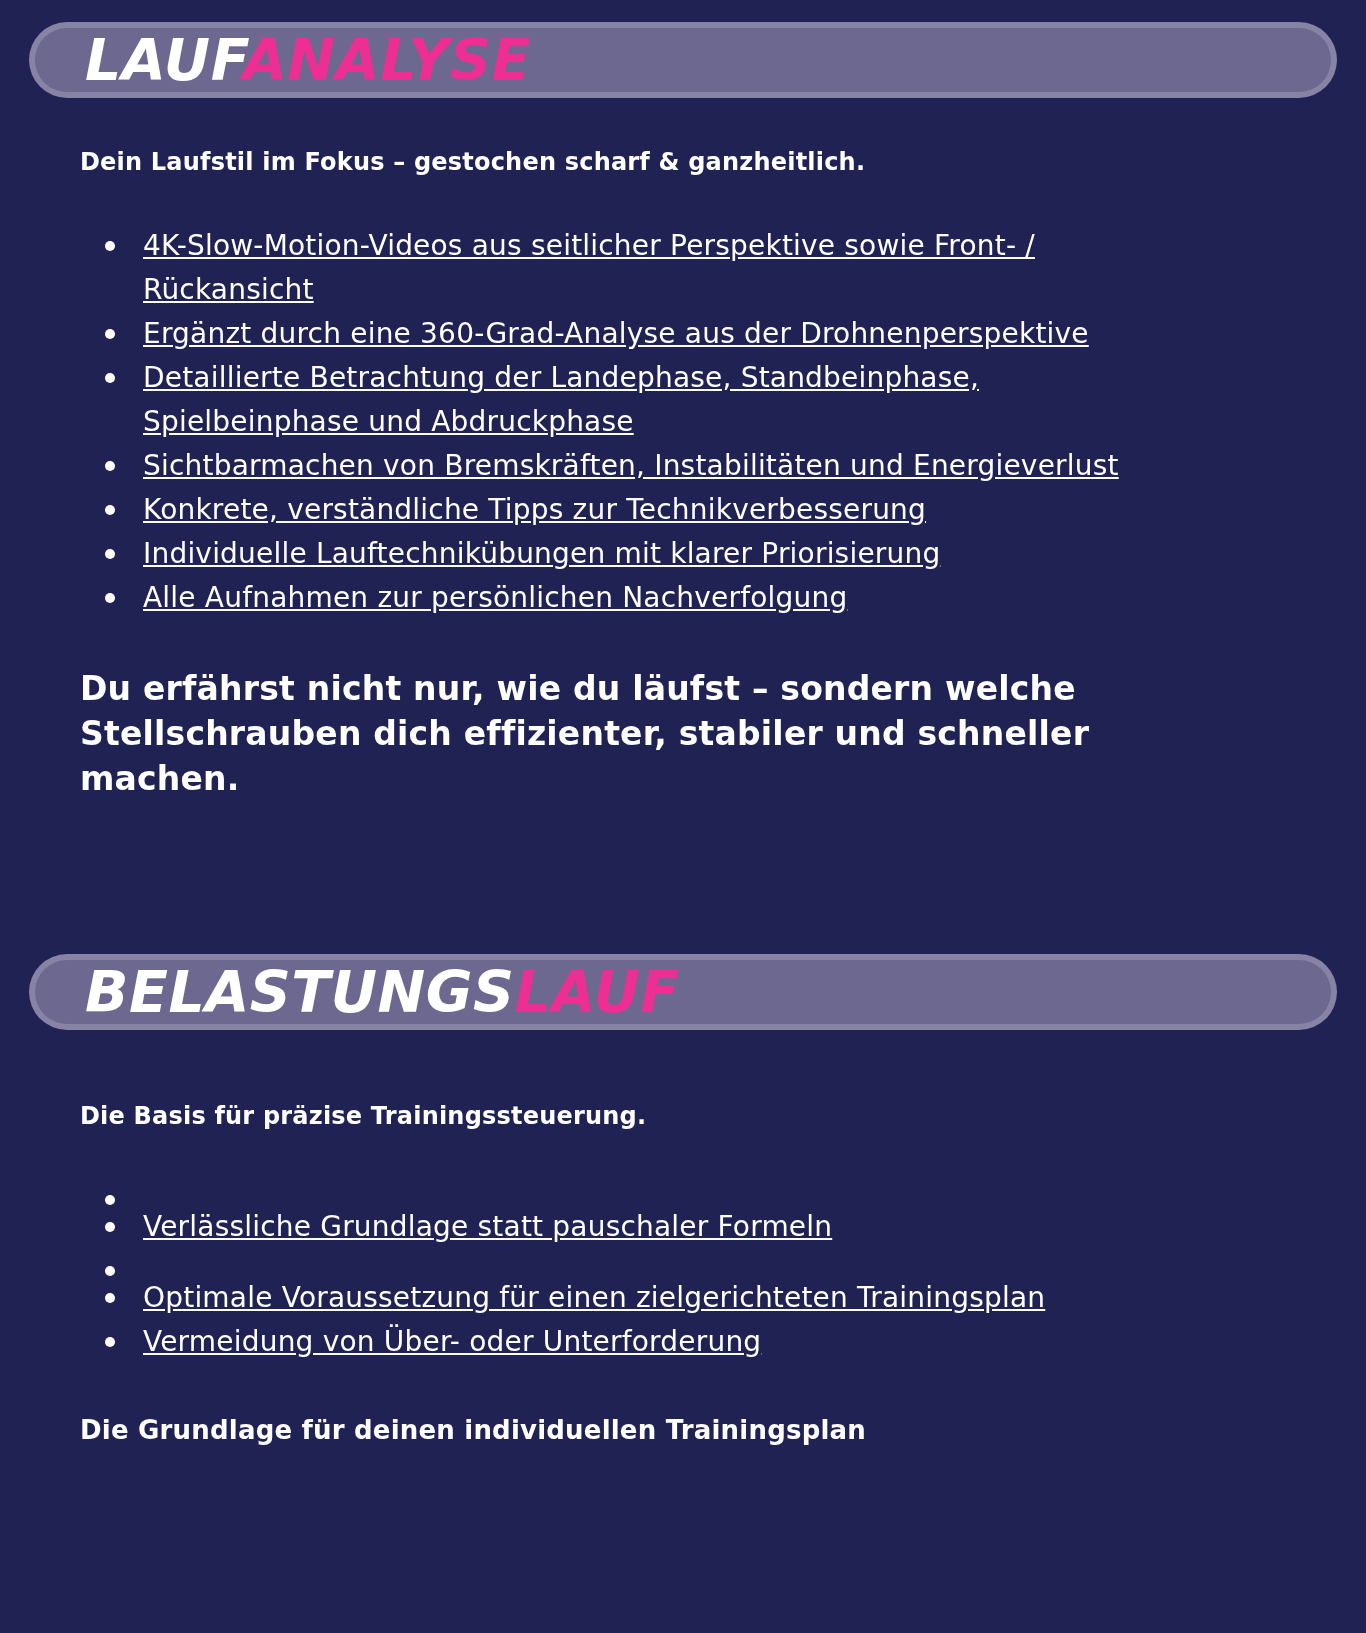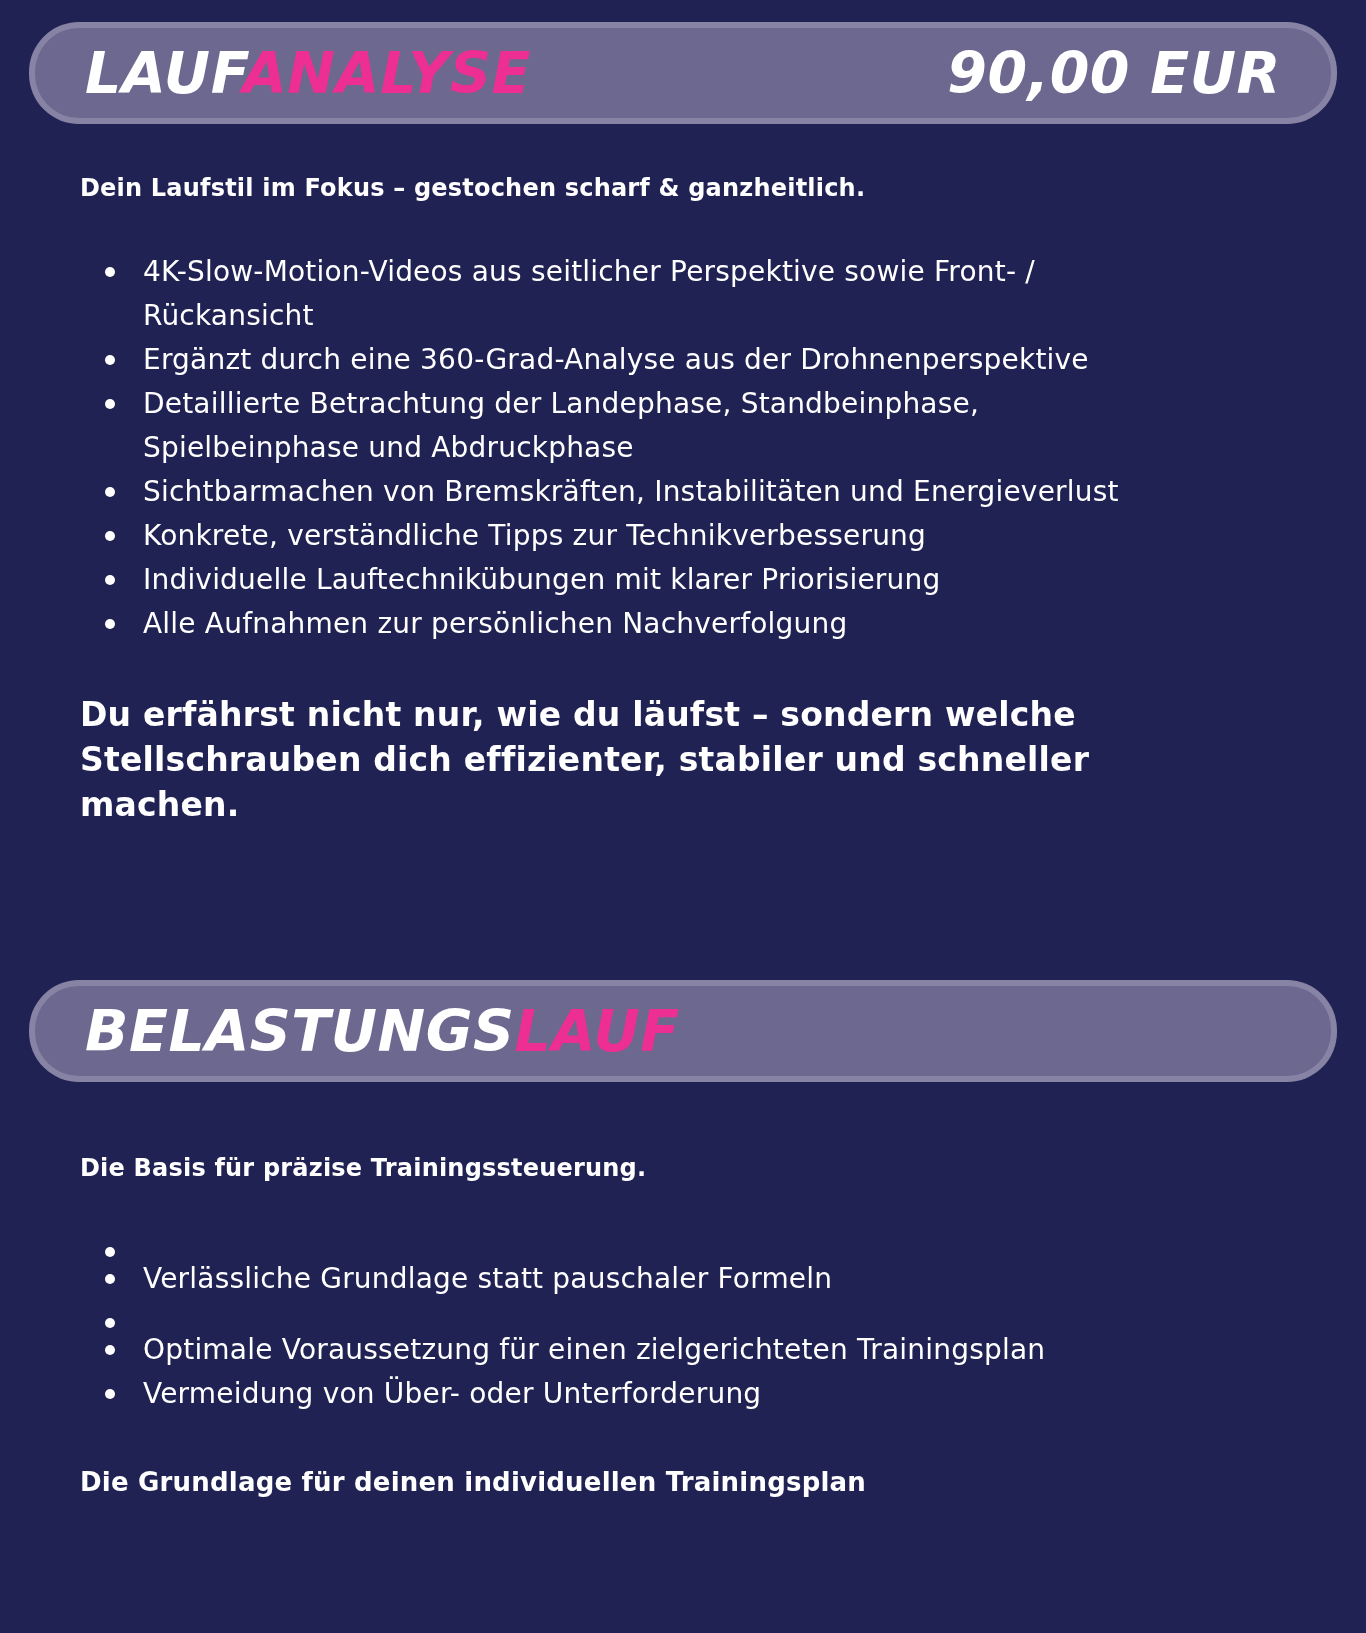--- a/index.html
+++ b/index.html
@@ -17,21 +17,21 @@
     overflow: hidden;
     background: var(--bg);
     color: var(--text);
     font-family: "DejaVu Sans", "Liberation Sans", sans-serif;
   }
   main { width: 1366px; height: 1633px; }
 
   
   .pill {
     margin: 0 29px;
-    height: 102px;
+    height: 76px;
     border-radius: 50px;
     background: var(--pill-bg);
     border: 6px solid var(--pill-border);
     display: flex;
     align-items: center;
     justify-content: space-between;
     padding: 0 50px;
   }
   .s1 .pill { margin-top: 22px; }
   .s2 .pill { margin-top: 153px; }
@@ -66,41 +66,40 @@
   }
   li.feature { display: flex; align-items: flex-start; }
   .dot {
     flex: none;
     width: 10px;
     height: 10px;
     border-radius: 50%;
     background: var(--text);
     margin: 17px 28px 0 10px;
   }
-  .li-text { max-width: 1060px; }
+  .li-text { max-width: 1060px; text-decoration: underline; }
 
   .outro {
     margin: 46px 80px 0 80px;
     max-width: 1130px;
     font-size: 33px;
     font-weight: 700;
     line-height: 45px;
     letter-spacing: 0.2px;
   }
   .s2 .outro { margin-top: 44px; font-size: 26px; }
 </style>
 </head>
 <body>
 
 <main>
 
   <section class="service s1">
     <header class="pill">
       <h1 class="pill-title"><span>LAUF</span><span class="accent">ANALYSE</span></h1>
-      <div class="price">90,00 EUR</div>
     </header>
     <p class="intro">Dein Laufstil im Fokus – gestochen scharf &amp; ganzheitlich.</p>
     <ul class="features">
   <li class="feature">
     <span class="dot"></span>
     <span class="li-text">4K-Slow-Motion-Videos aus seitlicher Perspektive sowie Front- / Rückansicht</span>
   </li>
 
   <li class="feature">
     <span class="dot"></span>

